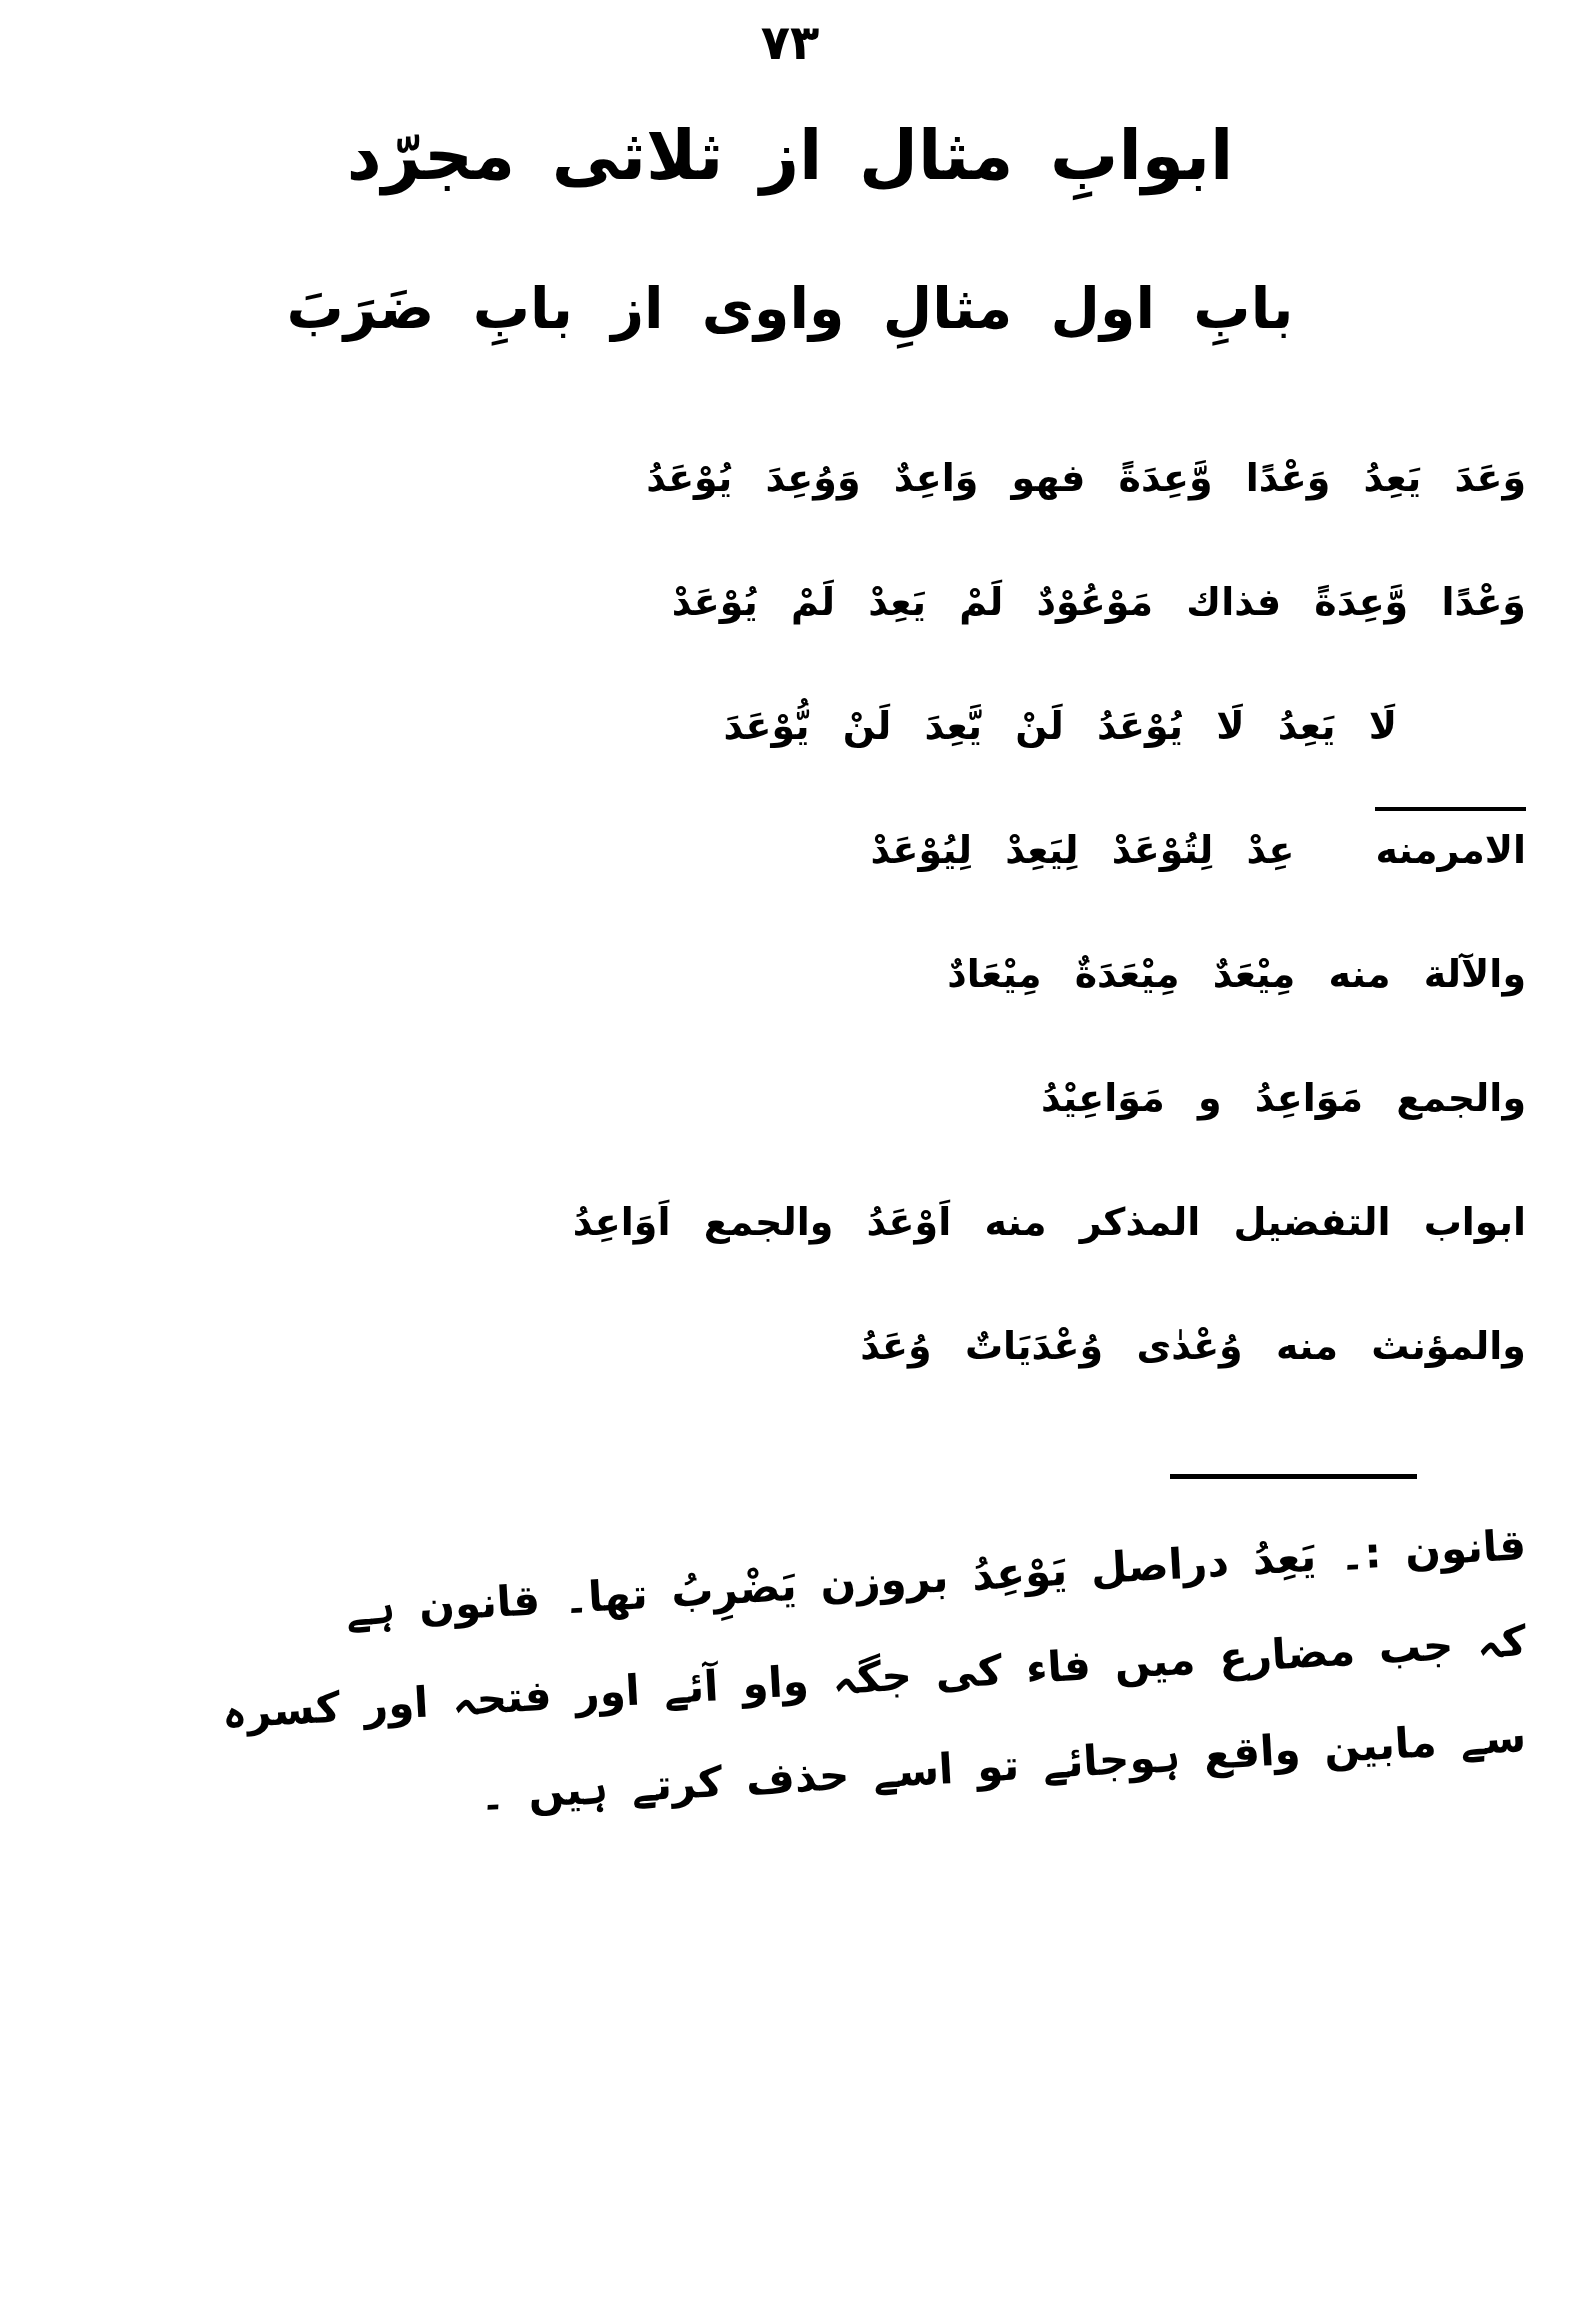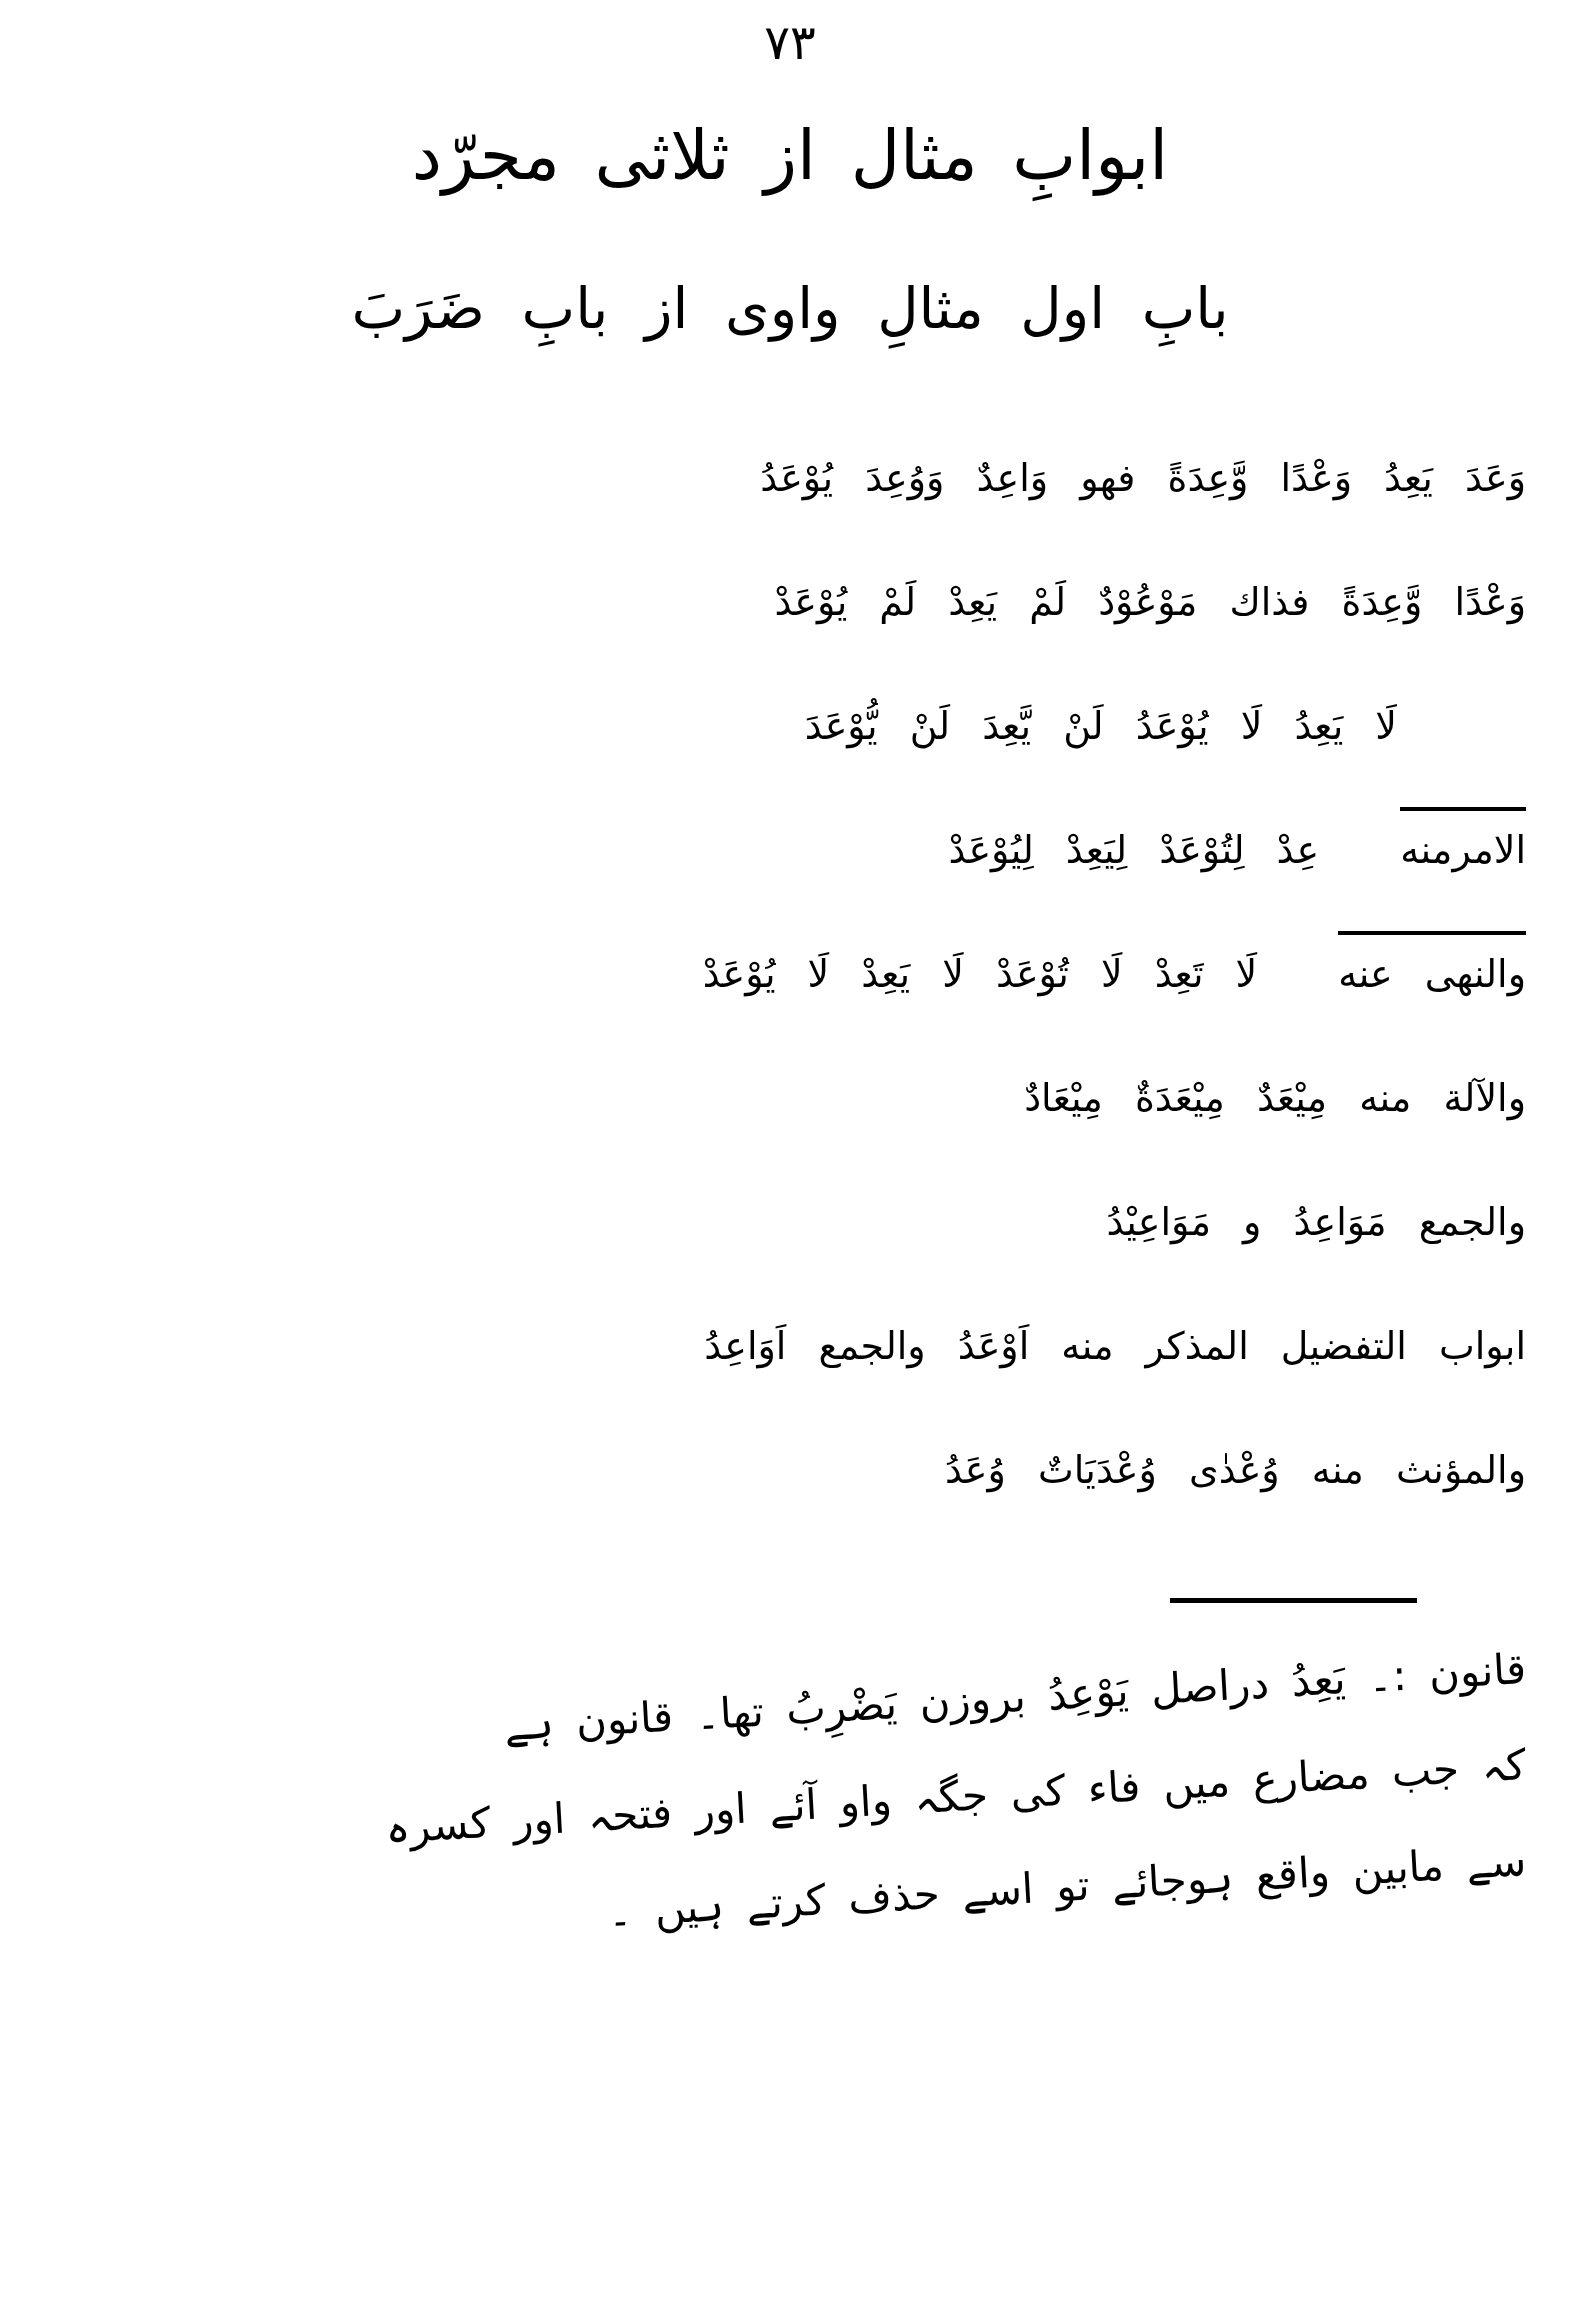--- a/index.html
+++ b/index.html
@@ -3,21 +3,21 @@
 <meta charset="utf-8">
 <style>
   * { margin:0; padding:0; box-sizing:border-box; }
   html, body { background:#ffffff; }
   .page {
     position:relative;
     width:1592px; height:2298px;
     background:#ffffff;
     color:#000000;
     font-family:"DejaVu Sans", sans-serif;
-    font-weight:normal;
+    font-weight:bold;
     direction:rtl;
     overflow:hidden;
   }
   .inner { padding:9.2px 66px 0 54px; }
 
   .page-num  { text-align:center; font-size:48px; line-height:66px; }
   .title     { text-align:center; font-size:68px; line-height:140px; margin-top:11px; word-spacing:13px; white-space:nowrap; }
   .subtitle  { text-align:center; font-size:57px; line-height:138px; margin-top:13px; word-spacing:18.5px; white-space:nowrap; }
   .example   { text-align:center; font-size:54px; line-height:137px; margin-top:9.2px; word-spacing:16.6px; white-space:nowrap; }
 
@@ -62,23 +62,20 @@
     <div class="title">ابوابِ مثال از ثلاثی مجرّد</div>
     <div class="subtitle">بابِ اول مثالِ واوی از بابِ ضَرَبَ</div>
 
     <div class="body-block">
       <div class="line">وَعَدَ يَعِدُ وَعْدًا وَّعِدَةً فهو وَاعِدٌ وَوُعِدَ يُوْعَدُ</div>
       <div class="line">وَعْدًا وَّعِدَةً فذاك مَوْعُوْدٌ لَمْ يَعِدْ لَمْ يُوْعَدْ</div>
       <div class="line indent">لَا يَعِدُ لَا يُوْعَدُ لَنْ يَّعِدَ لَنْ يُّوْعَدَ</div>
       <div class="line">
         <span class="headword">الامرمنه</span><span>عِدْ لِتُوْعَدْ لِيَعِدْ لِيُوْعَدْ</span>
       </div>
-      <div class="line">
-        <span class="headword">والنهى عنه</span><span>لَا تَعِدْ لَا تُوْعَدْ لَا يَعِدْ لَا يُوْعَدْ</span>
-      </div>
       <div class="line">والآلة منه مِيْعَدٌ مِيْعَدَةٌ مِيْعَادٌ</div>
       <div class="line">والجمع مَوَاعِدُ و مَوَاعِيْدُ</div>
       <div class="line">ابواب التفضيل المذكر منه اَوْعَدُ والجمع اَوَاعِدُ</div>
       <div class="line">والمؤنث منه وُعْدٰى وُعْدَيَاتٌ وُعَدُ</div>
     </div>
 
     <div class="fn-rule"></div>
 
     <div class="footnote">
       <div class="fn-line">قانون :۔ يَعِدُ دراصل يَوْعِدُ بروزن يَضْرِبُ تھا۔ قانون ہے</div>

